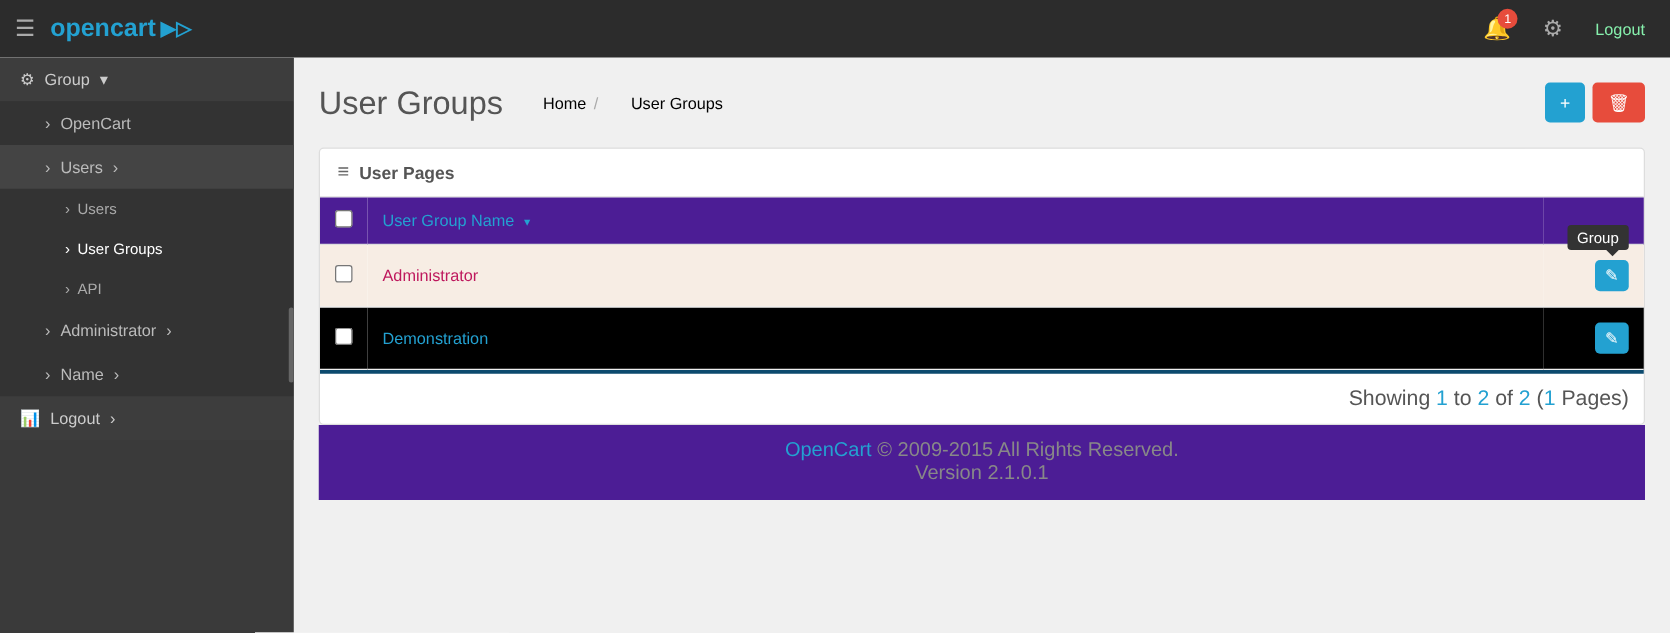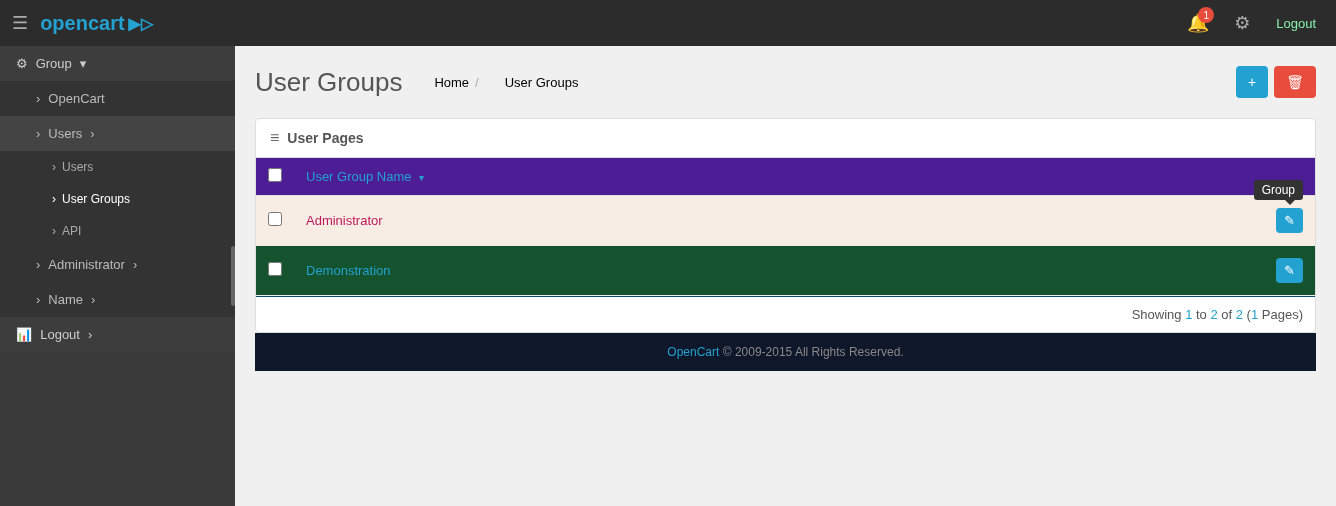--- a/index.html
+++ b/index.html
@@ -294,33 +294,33 @@
       top: 100%;
       right: 8px;
       border: 5px solid transparent;
       border-top-color: #333;
     }
 
     
     .pagination-info {
       text-align: right;
       padding: 10px 12px;
-      font-size: 13px;
+      font-size: 17px;
       color: #555;
-      border-top: 1px solid #0c4a6e;
+      border-top: 3px solid #0c4a6e;
     }
     .pagination-info .highlight { color: #23a1d1; }
 
     
     .footer {
       text-align: center;
       padding: 12px;
-      font-size: 12px;
+      font-size: 16px;
       color: #888;
-      background: #0f172a;
+      background: #4c1d95;
     }
     .footer a { color: #23a1d1; text-decoration: none; }
 
     .sort-arrow { font-size: 10px; margin-left: 4px; }
   </style>
 </head>
 <body>
 
 <div class="navbar">
   <span class="hamburger">☰</span>
@@ -433,21 +433,21 @@
             <td>
               <a href="#" style="color:#be185d;text-decoration:none;">Administrator</a>
             </td>
             <td class="action-cell">
               <div class="tooltip-box">
                 <span class="tooltip-label">Group</span>
                 <button class="btn-edit">✎</button>
               </div>
             </td>
           </tr>
-          <tr style="background:#14532d;">
+          <tr style="background:#000000;">
             <td class="checkbox-cell">
               <input type="checkbox" class="cb" style="">
             </td>
             <td>
               <a href="#" style="color:#23a1d1;text-decoration:none;">Demonstration</a>
             </td>
             <td class="action-cell">
               <button class="btn-edit">✎</button>
             </td>
           </tr>
@@ -460,16 +460,17 @@
         of <span class="highlight">2</span>
         (<span class="highlight">1</span> Pages)
       </div>
     </div>
 
     <div class="footer">
       <div>
         <a href="#">OpenCart</a>
         <span>© 2009-2015 All Rights Reserved.</span>
       </div>
+      <div>Version 2.1.0.1</div>
     </div>
 
   </div>
 </div>
 
 </body></html>

